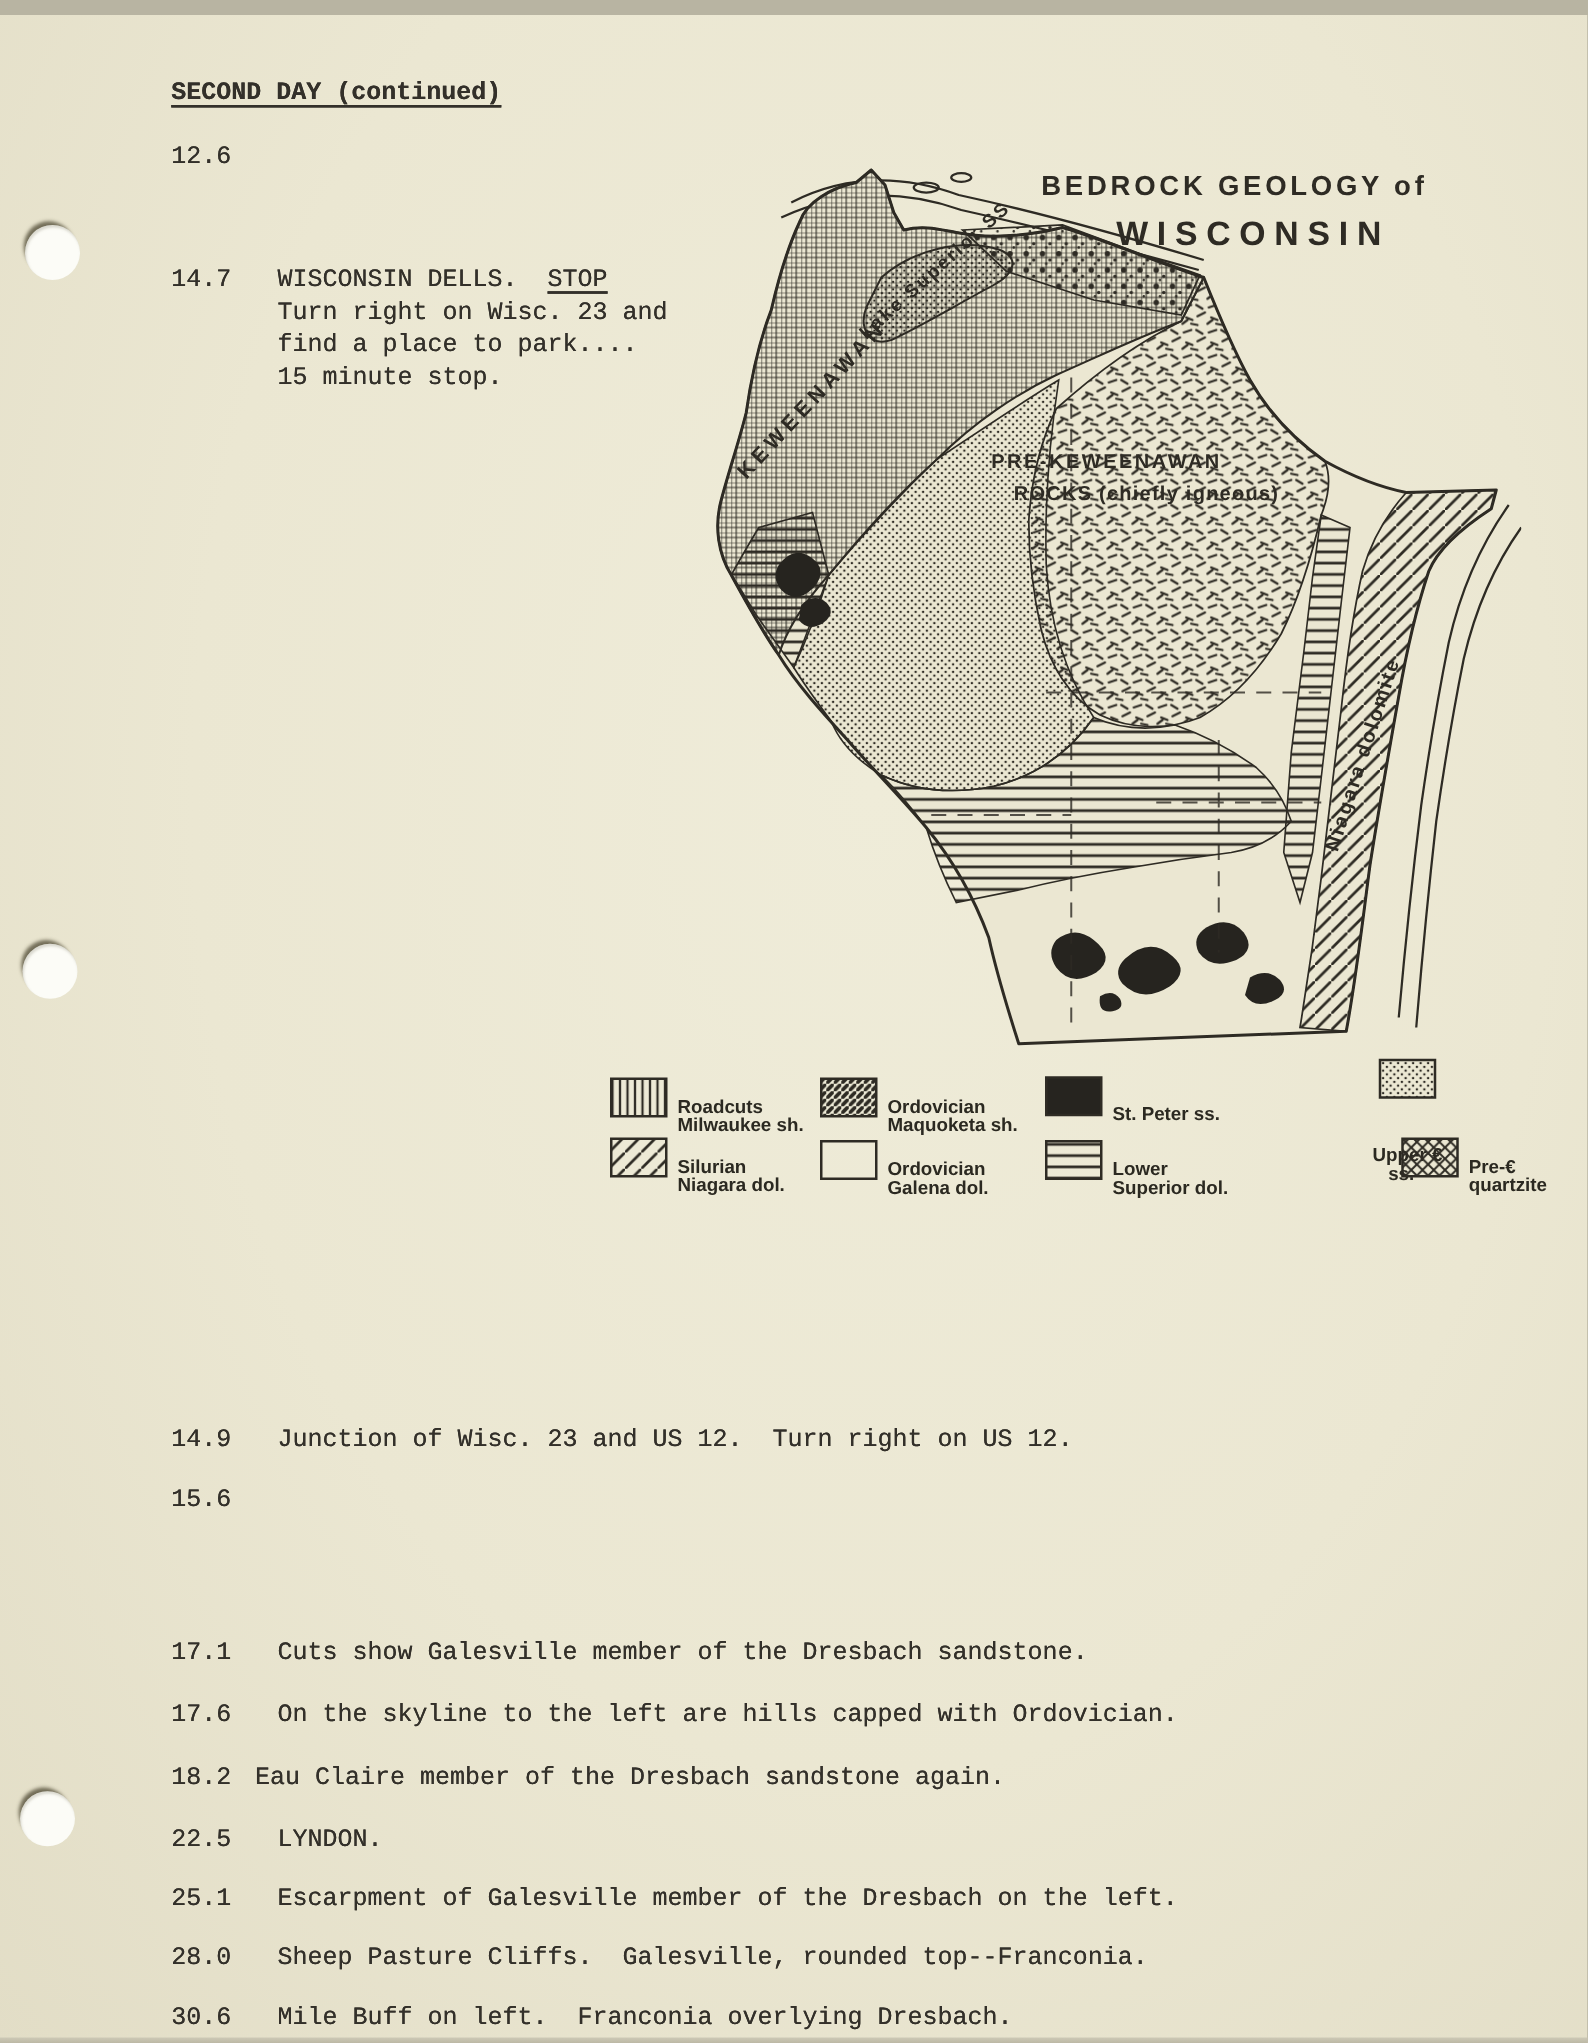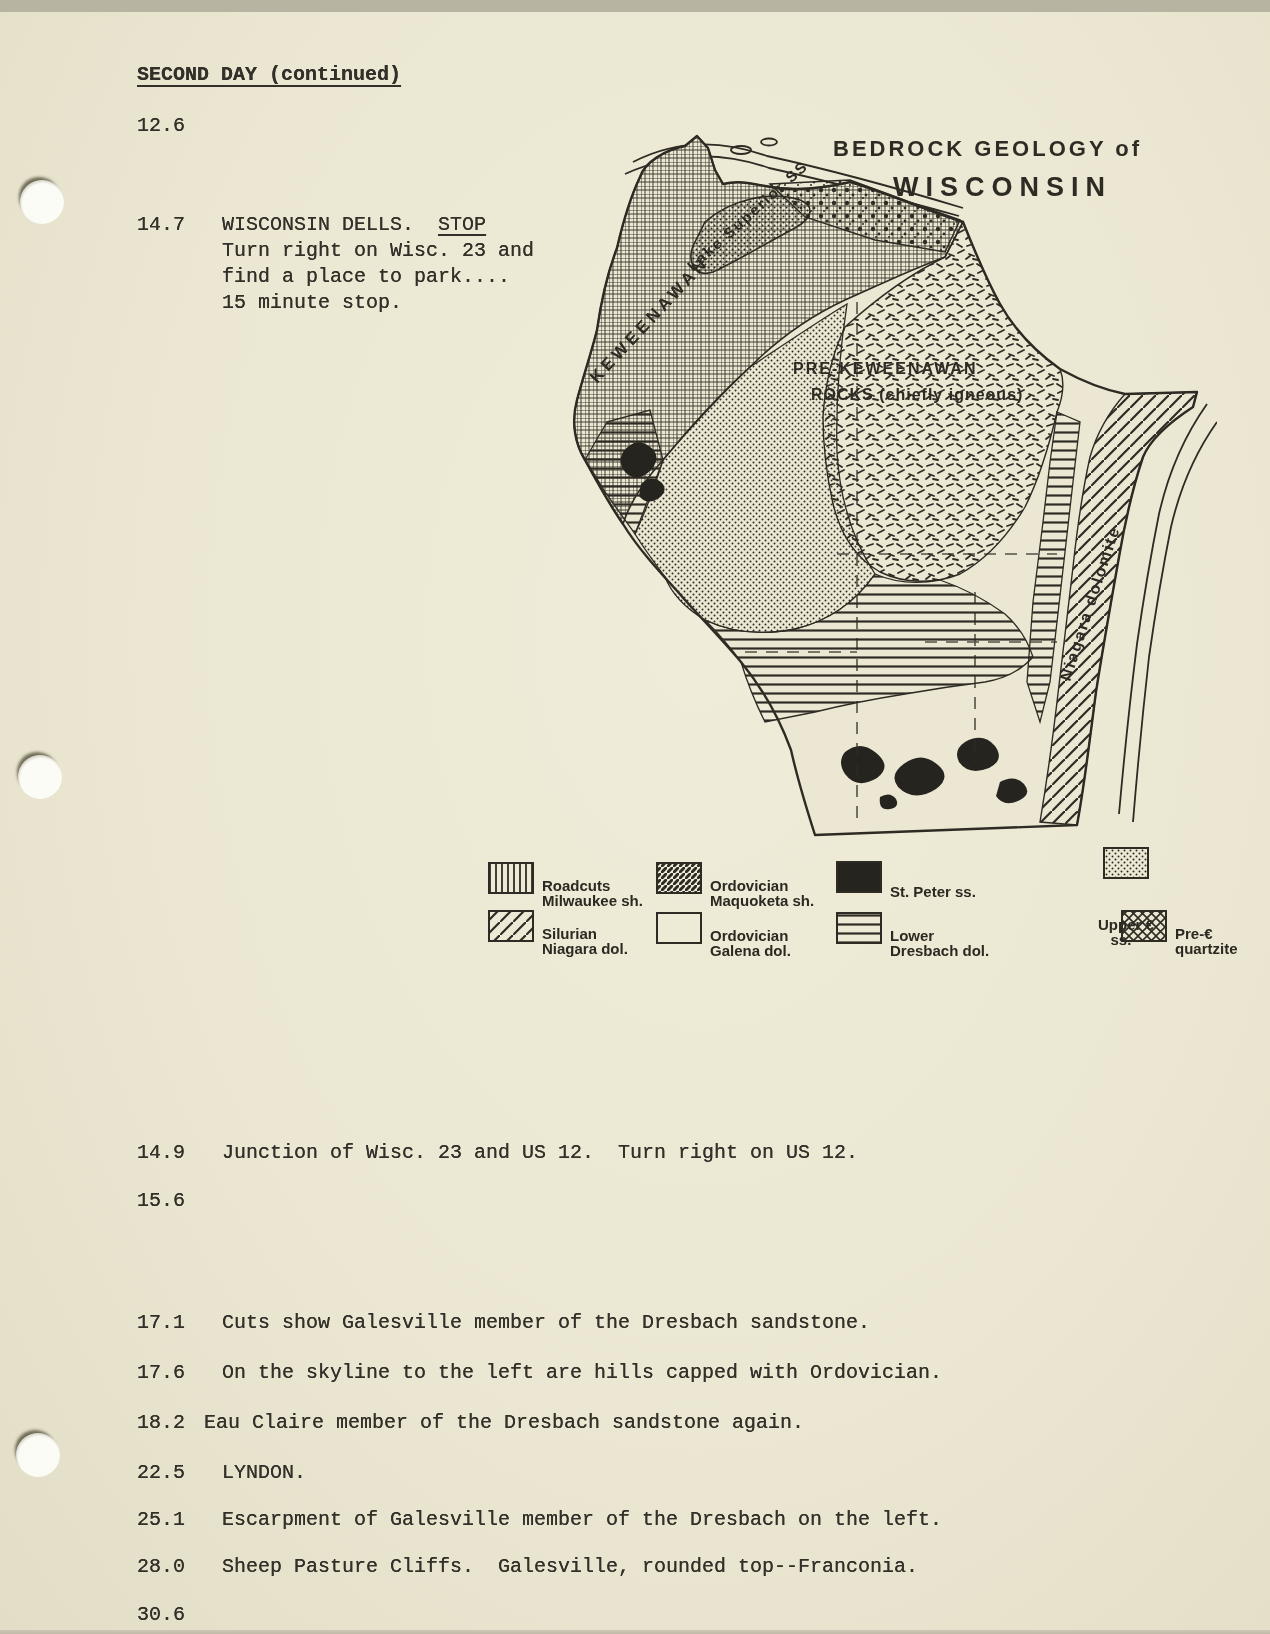--- a/index.html
+++ b/index.html
@@ -240,21 +240,21 @@
         </svg>
       <div class="leg-label">
         <div>Ordovician</div><div>Galena dol.</div></div>
     </div>
 
     <div class="leg-item" style="left:835px;top:886px;">
       <svg class="leg-swatch" width="48" height="34">
         <rect x="2" y="2" width="44" height="30" fill="url(#pat-hlines)" stroke="#2e2b24" stroke-width="2"></rect>
         </svg>
       <div class="leg-label">
-        <div>Lower</div><div>Dresbach dol.</div></div>
+        <div>Lower</div><div>Superior dol.</div></div>
     </div>
 
     <div class="leg-item" style="left:1120px;top:884px;">
       <svg class="leg-swatch" width="48" height="34">
         <rect x="2" y="2" width="44" height="30" fill="url(#pat-cross)" stroke="#2e2b24" stroke-width="2"></rect>
         </svg>
       <div class="leg-label">
         <div>Pre-€</div><div>quartzite</div></div>
     </div>
   </div>
@@ -276,15 +276,16 @@
   <div class="tt" style="left:137px;top:1448px;">22.5</div>
   <div class="tt" style="left:222px;top:1448px;">LYNDON.</div>
 
   <div class="tt" style="left:137px;top:1495px;">25.1</div>
   <div class="tt" style="left:222px;top:1495px;">Escarpment of Galesville member of the Dresbach on the left.</div>
 
   <div class="tt" style="left:137px;top:1542px;">28.0</div>
   <div class="tt" style="left:222px;top:1542px;">Sheep Pasture Cliffs.  Galesville, rounded top--Franconia.</div>
 
   <div class="tt" style="left:137px;top:1590px;">30.6</div>
+  <div class="tt" style="left:222px;top:1590px;">Mile Buff on left.  Franconia overlying Dresbach.</div>
 
   <div class="bottom-strip"></div>
 </div>
 
 </body></html>

